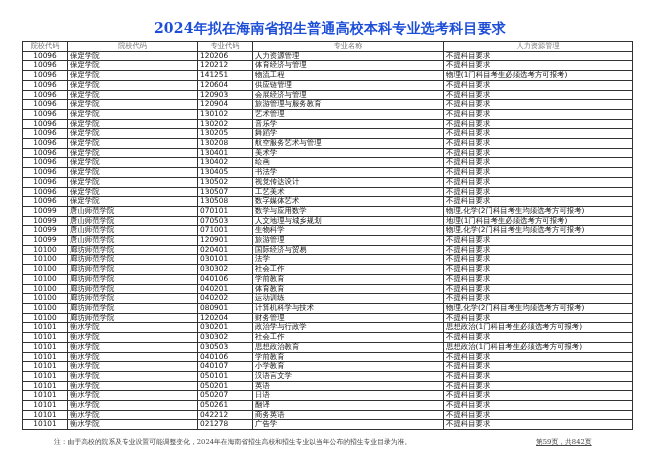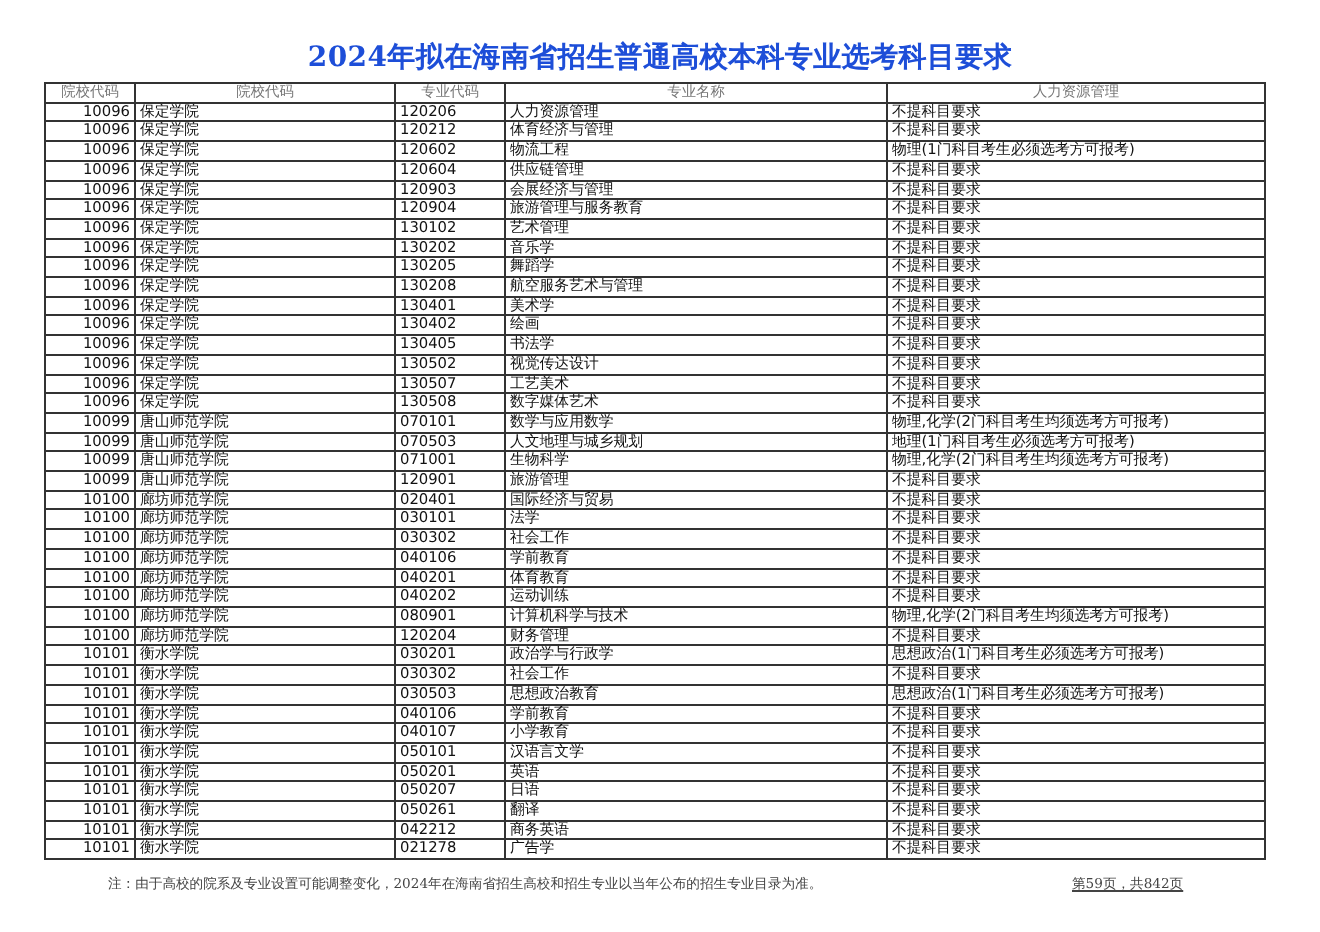--- a/index.html
+++ b/index.html
@@ -6,21 +6,21 @@
     body { width:660px; height:466px; position:relative; overflow:hidden; font-family:"DejaVu Sans", sans-serif; color:#111; }
     .title { position:absolute; top:20px; left:0; width:660px; text-align:center; font-family:"DejaVu Serif", serif; font-weight:bold; font-size:14px; letter-spacing:0.2px; color:#1d4ed8; }
     table.grid { position:absolute; top:41px; left:22px; width:610px; border-collapse:collapse; table-layout:fixed; border:1.5px solid #222; }
     table.grid col.c1 { width:45px; }
     table.grid col.c2 { width:130px; }
     table.grid col.c3 { width:55px; }
     table.grid col.c4 { width:191px; }
     table.grid col.c5 { width:189px; }
     table.grid th, table.grid td { border:1px solid #333; padding:0 2px; height:8.7px; line-height:8.7px; font-size:7.4px; white-space:nowrap; overflow:hidden; }
     table.grid th { font-family:"DejaVu Serif", serif; font-weight:normal; color:#777; text-align:center; font-size:7.2px; }
-    table.grid td.code { text-align:right; }
+    table.grid td.code { text-align:center; }
     table.grid td { text-align:left; color:#111; }
     .footer-note { position:absolute; top:437px; left:40px; font-family:"DejaVu Serif", serif; font-size:6.8px; color:#444;margin-left:14px; }
     .footer-page { position:absolute; top:437px; left:536px; font-family:"DejaVu Serif", serif; font-size:6.8px; color:#444;text-decoration:underline; }
   </style>
 </head>
 <body>
 
 <div class="title">2024年拟在海南省招生普通高校本科专业选考科目要求</div>
 
 <table class="grid">
@@ -51,21 +51,21 @@
       <tr>
         <td class="code">10096</td>
         <td>保定学院</td>
         <td>120212</td>
         <td>体育经济与管理</td>
         <td>不提科目要求</td>
       </tr>
       <tr>
         <td class="code">10096</td>
         <td>保定学院</td>
-        <td>120602</td>
+        <td>141251</td>
         <td>物流工程</td>
         <td>物理(1门科目考生必须选考方可报考)</td>
       </tr>
       <tr>
         <td class="code">10096</td>
         <td>保定学院</td>
         <td>120604</td>
         <td>供应链管理</td>
         <td>不提科目要求</td>
       </tr>

